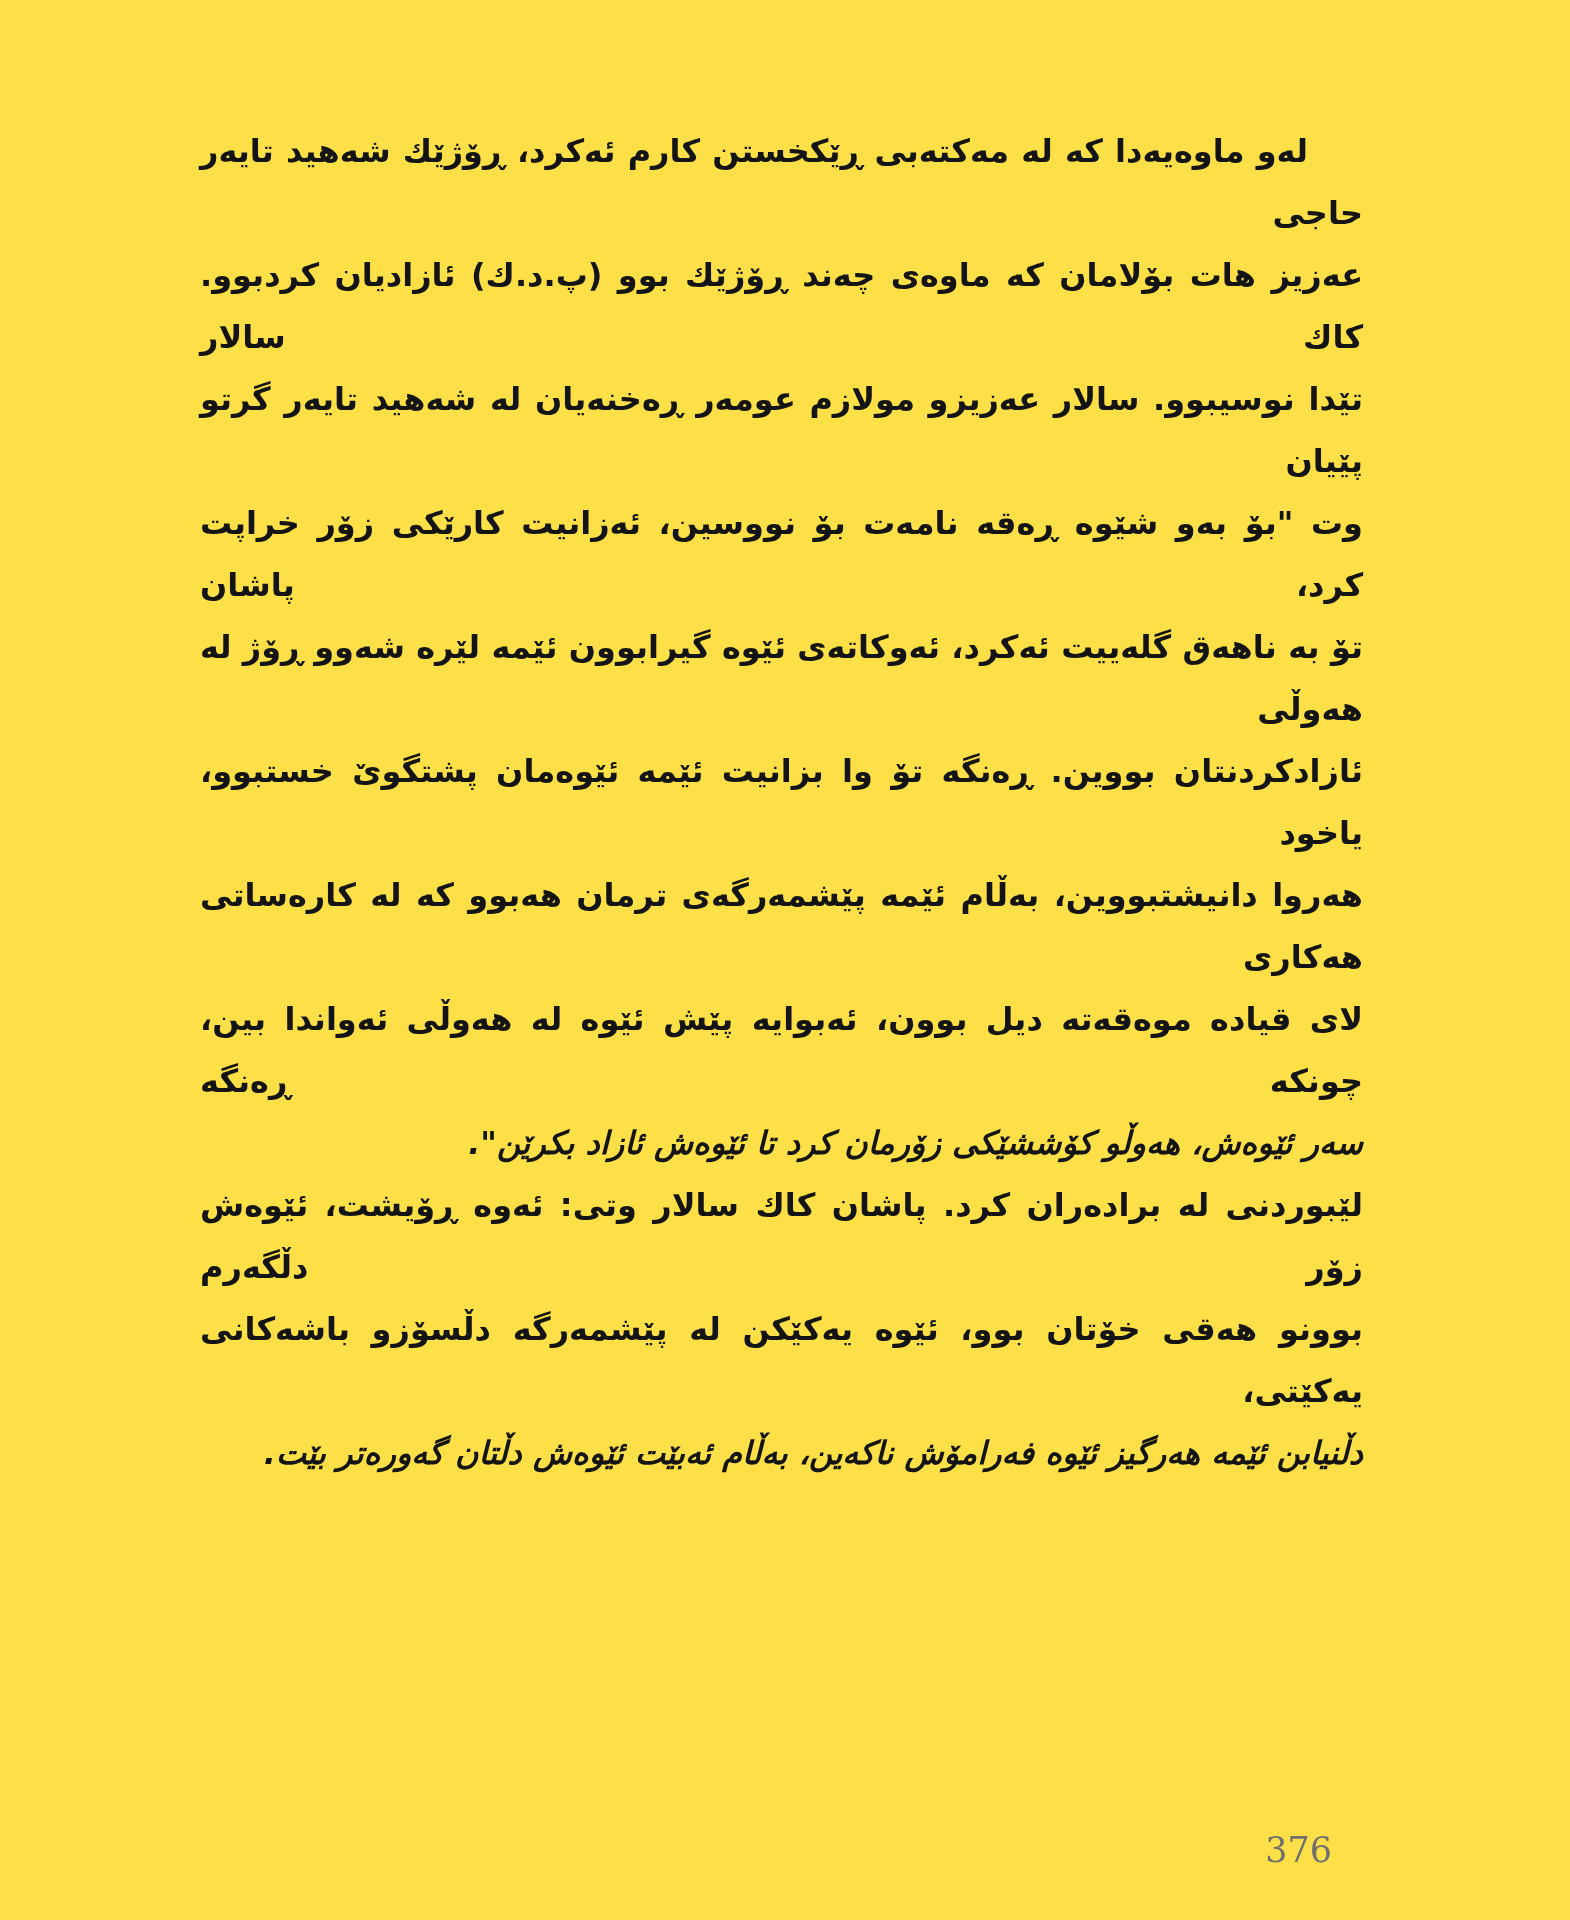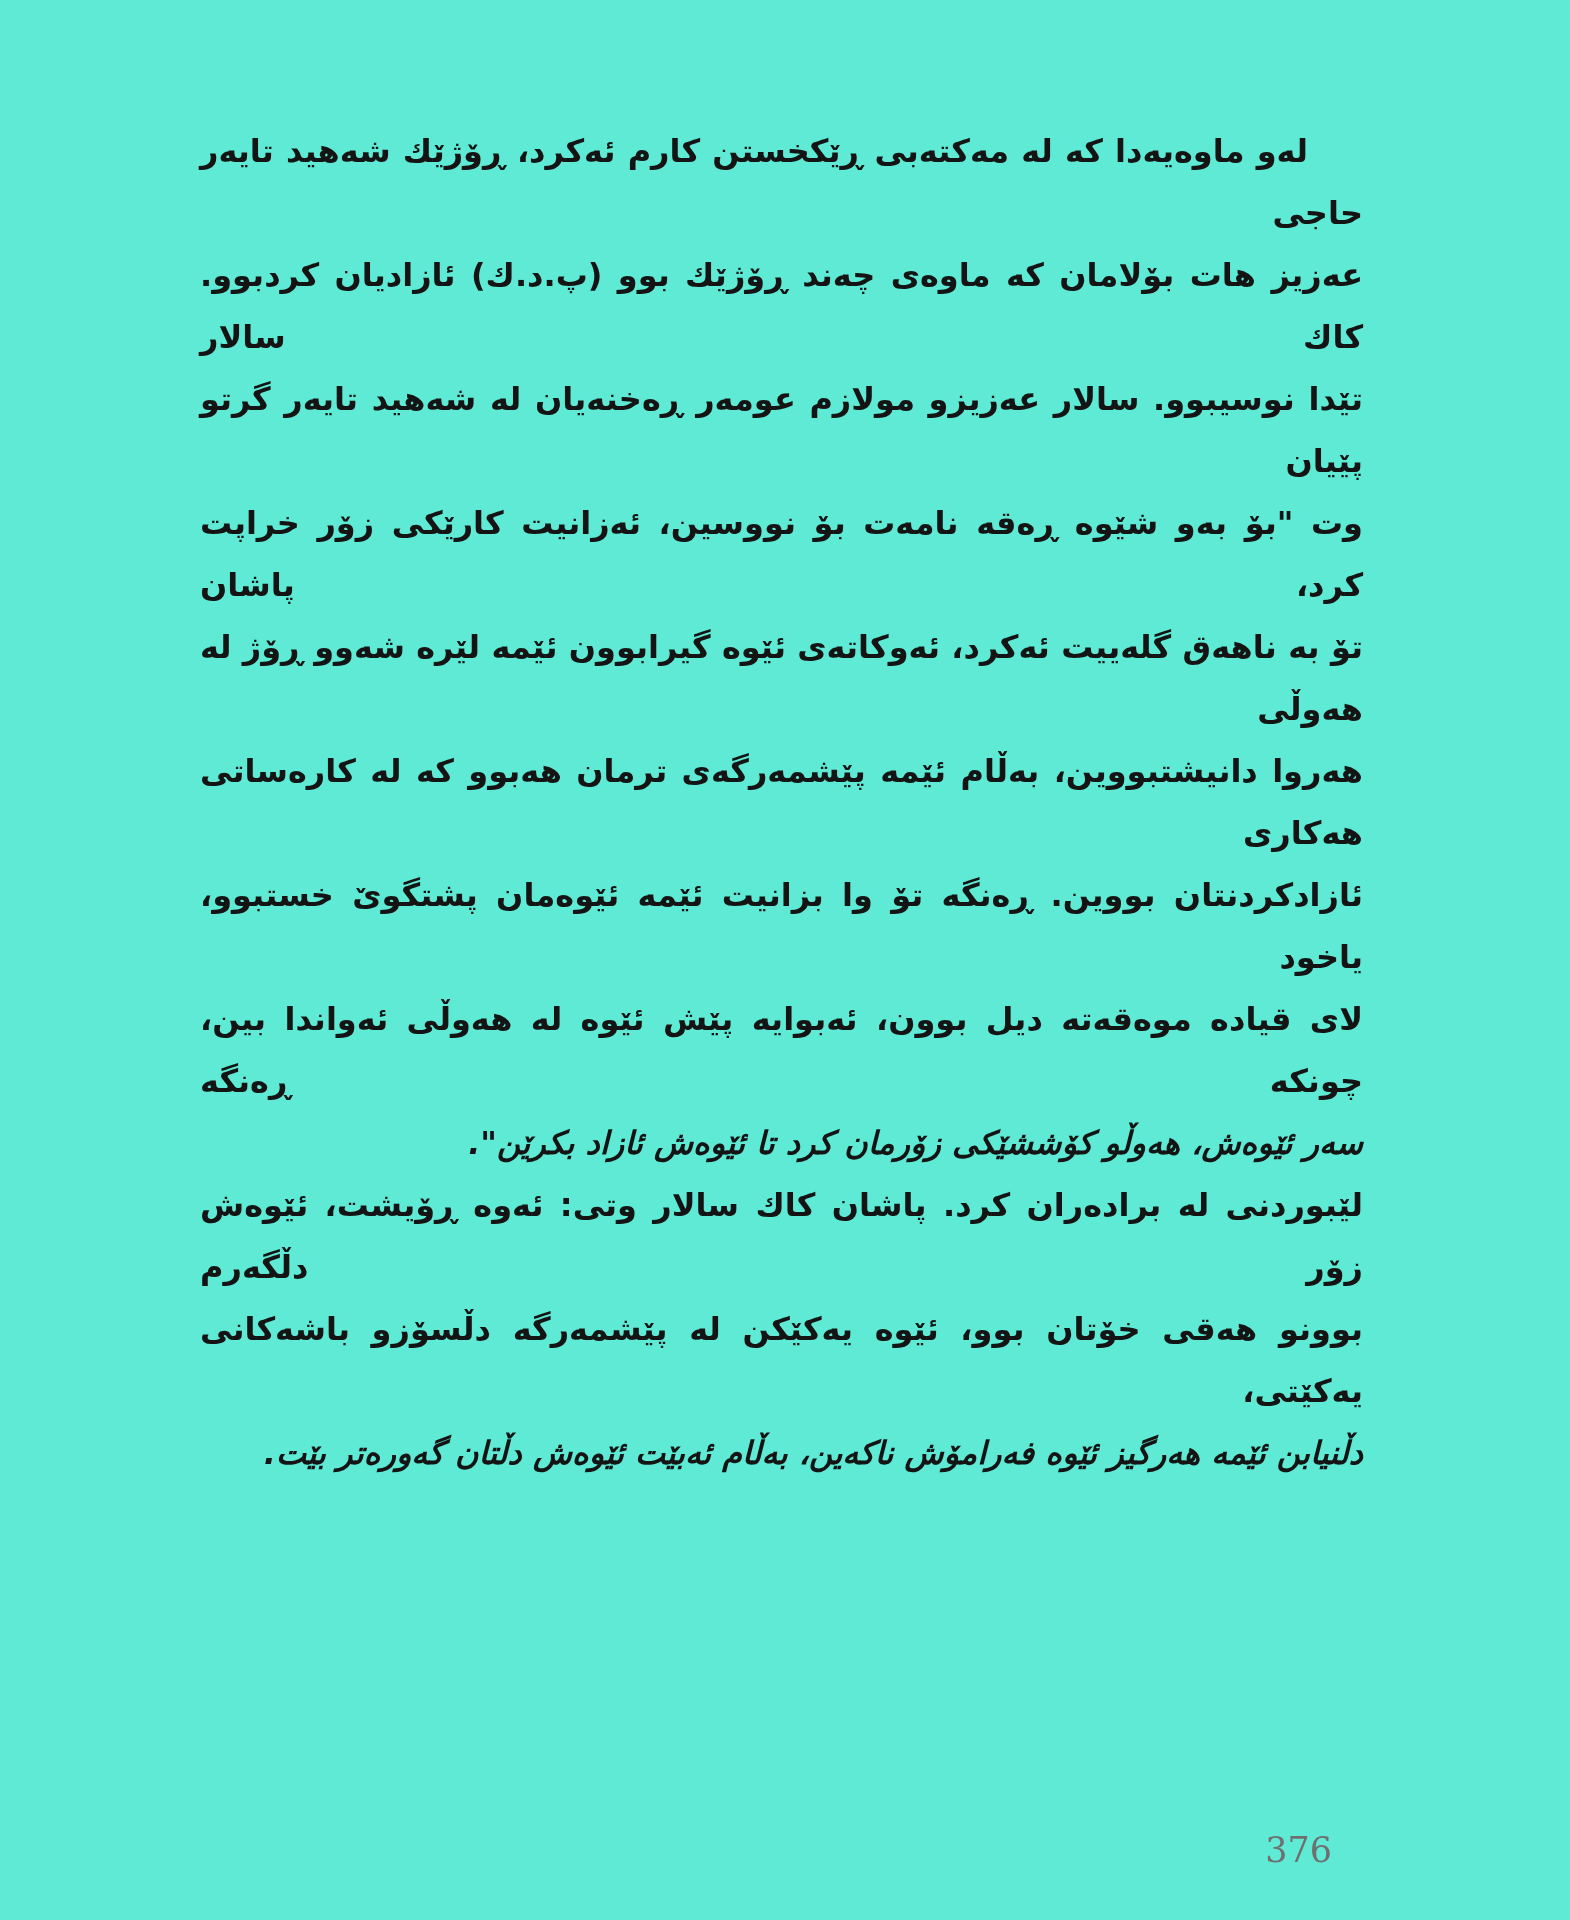--- a/index.html
+++ b/index.html
@@ -10,21 +10,21 @@
     width: 1570px;
     height: 1920px;
     position: relative;
     background: #ffffff;
     overflow: hidden;
     font-family: "DejaVu Sans", sans-serif;
   }
   .page {
     position: absolute;
     inset: 0;
-    background: #5eead4;
+    background: #fde047;
   }
   .text-block {
     position: absolute;
     top: 120px;
     right: 207px;
     width: 1163px;
     direction: rtl;
     color: #141414;
     font-family: "DejaVu Sans", sans-serif;
     font-weight: 700;
@@ -58,22 +58,22 @@
 </head>
 <body>
 
 <div class="page">
   <div class="text-block">
       <div class="line para-start" dir="rtl">لەو ماوەیەدا کە لە مەکتەبی ڕێکخستن کارم ئەکرد، ڕۆژێك شەهید تایەر حاجی</div>
       <div class="line" dir="rtl">عەزیز هات بۆلامان کە ماوەی چەند ڕۆژێك بوو (پ.د.ك) ئازادیان کردبوو. کاك سالار</div>
       <div class="line" dir="rtl">تێدا نوسیبوو. سالار عەزیزو مولازم عومەر ڕەخنەیان لە شەهید تایەر گرتو پێیان</div>
       <div class="line" dir="rtl">وت "بۆ بەو شێوە ڕەقە نامەت بۆ نووسین، ئەزانیت کارێکی زۆر خراپت کرد، پاشان</div>
       <div class="line" dir="rtl">تۆ بە ناهەق گلەییت ئەکرد، ئەوکاتەی ئێوە گیرابوون ئێمە لێرە شەوو ڕۆژ لە هەوڵی</div>
+      <div class="line" dir="rtl">ئازادکردنتان بووین. ڕەنگە تۆ وا بزانیت ئێمە ئێوەمان پشتگوێ خستبوو، یاخود</div>
       <div class="line" dir="rtl">هەروا دانیشتبووین، بەڵام ئێمە پێشمەرگەی ترمان هەبوو کە لە کارەساتی هەکاری</div>
-      <div class="line" dir="rtl">ئازادکردنتان بووین. ڕەنگە تۆ وا بزانیت ئێمە ئێوەمان پشتگوێ خستبوو، یاخود</div>
       <div class="line" dir="rtl">لای قیادە موەقەتە دیل بوون، ئەبوایە پێش ئێوە لە هەوڵی ئەواندا بین، چونکە ڕەنگە</div>
       <div class="line para-end" dir="rtl">سەر ئێوەش، هەوڵو کۆششێکی زۆرمان کرد تا ئێوەش ئازاد بکرێن".</div>
       <div class="line" dir="rtl">لێبوردنی لە برادەران کرد. پاشان کاك سالار وتی: ئەوە ڕۆیشت، ئێوەش زۆر دڵگەرم</div>
       <div class="line" dir="rtl">بوونو هەقی خۆتان بوو، ئێوە یەکێکن لە پێشمەرگە دڵسۆزو باشەکانی یەکێتی،</div>
       <div class="line para-end" dir="rtl">دڵنیابن ئێمە هەرگیز ئێوە فەرامۆش ناکەین، بەڵام ئەبێت ئێوەش دڵتان گەورەتر بێت.</div>
     </div>
   <div class="page-number">376</div>
 </div>
 
 </body></html>

